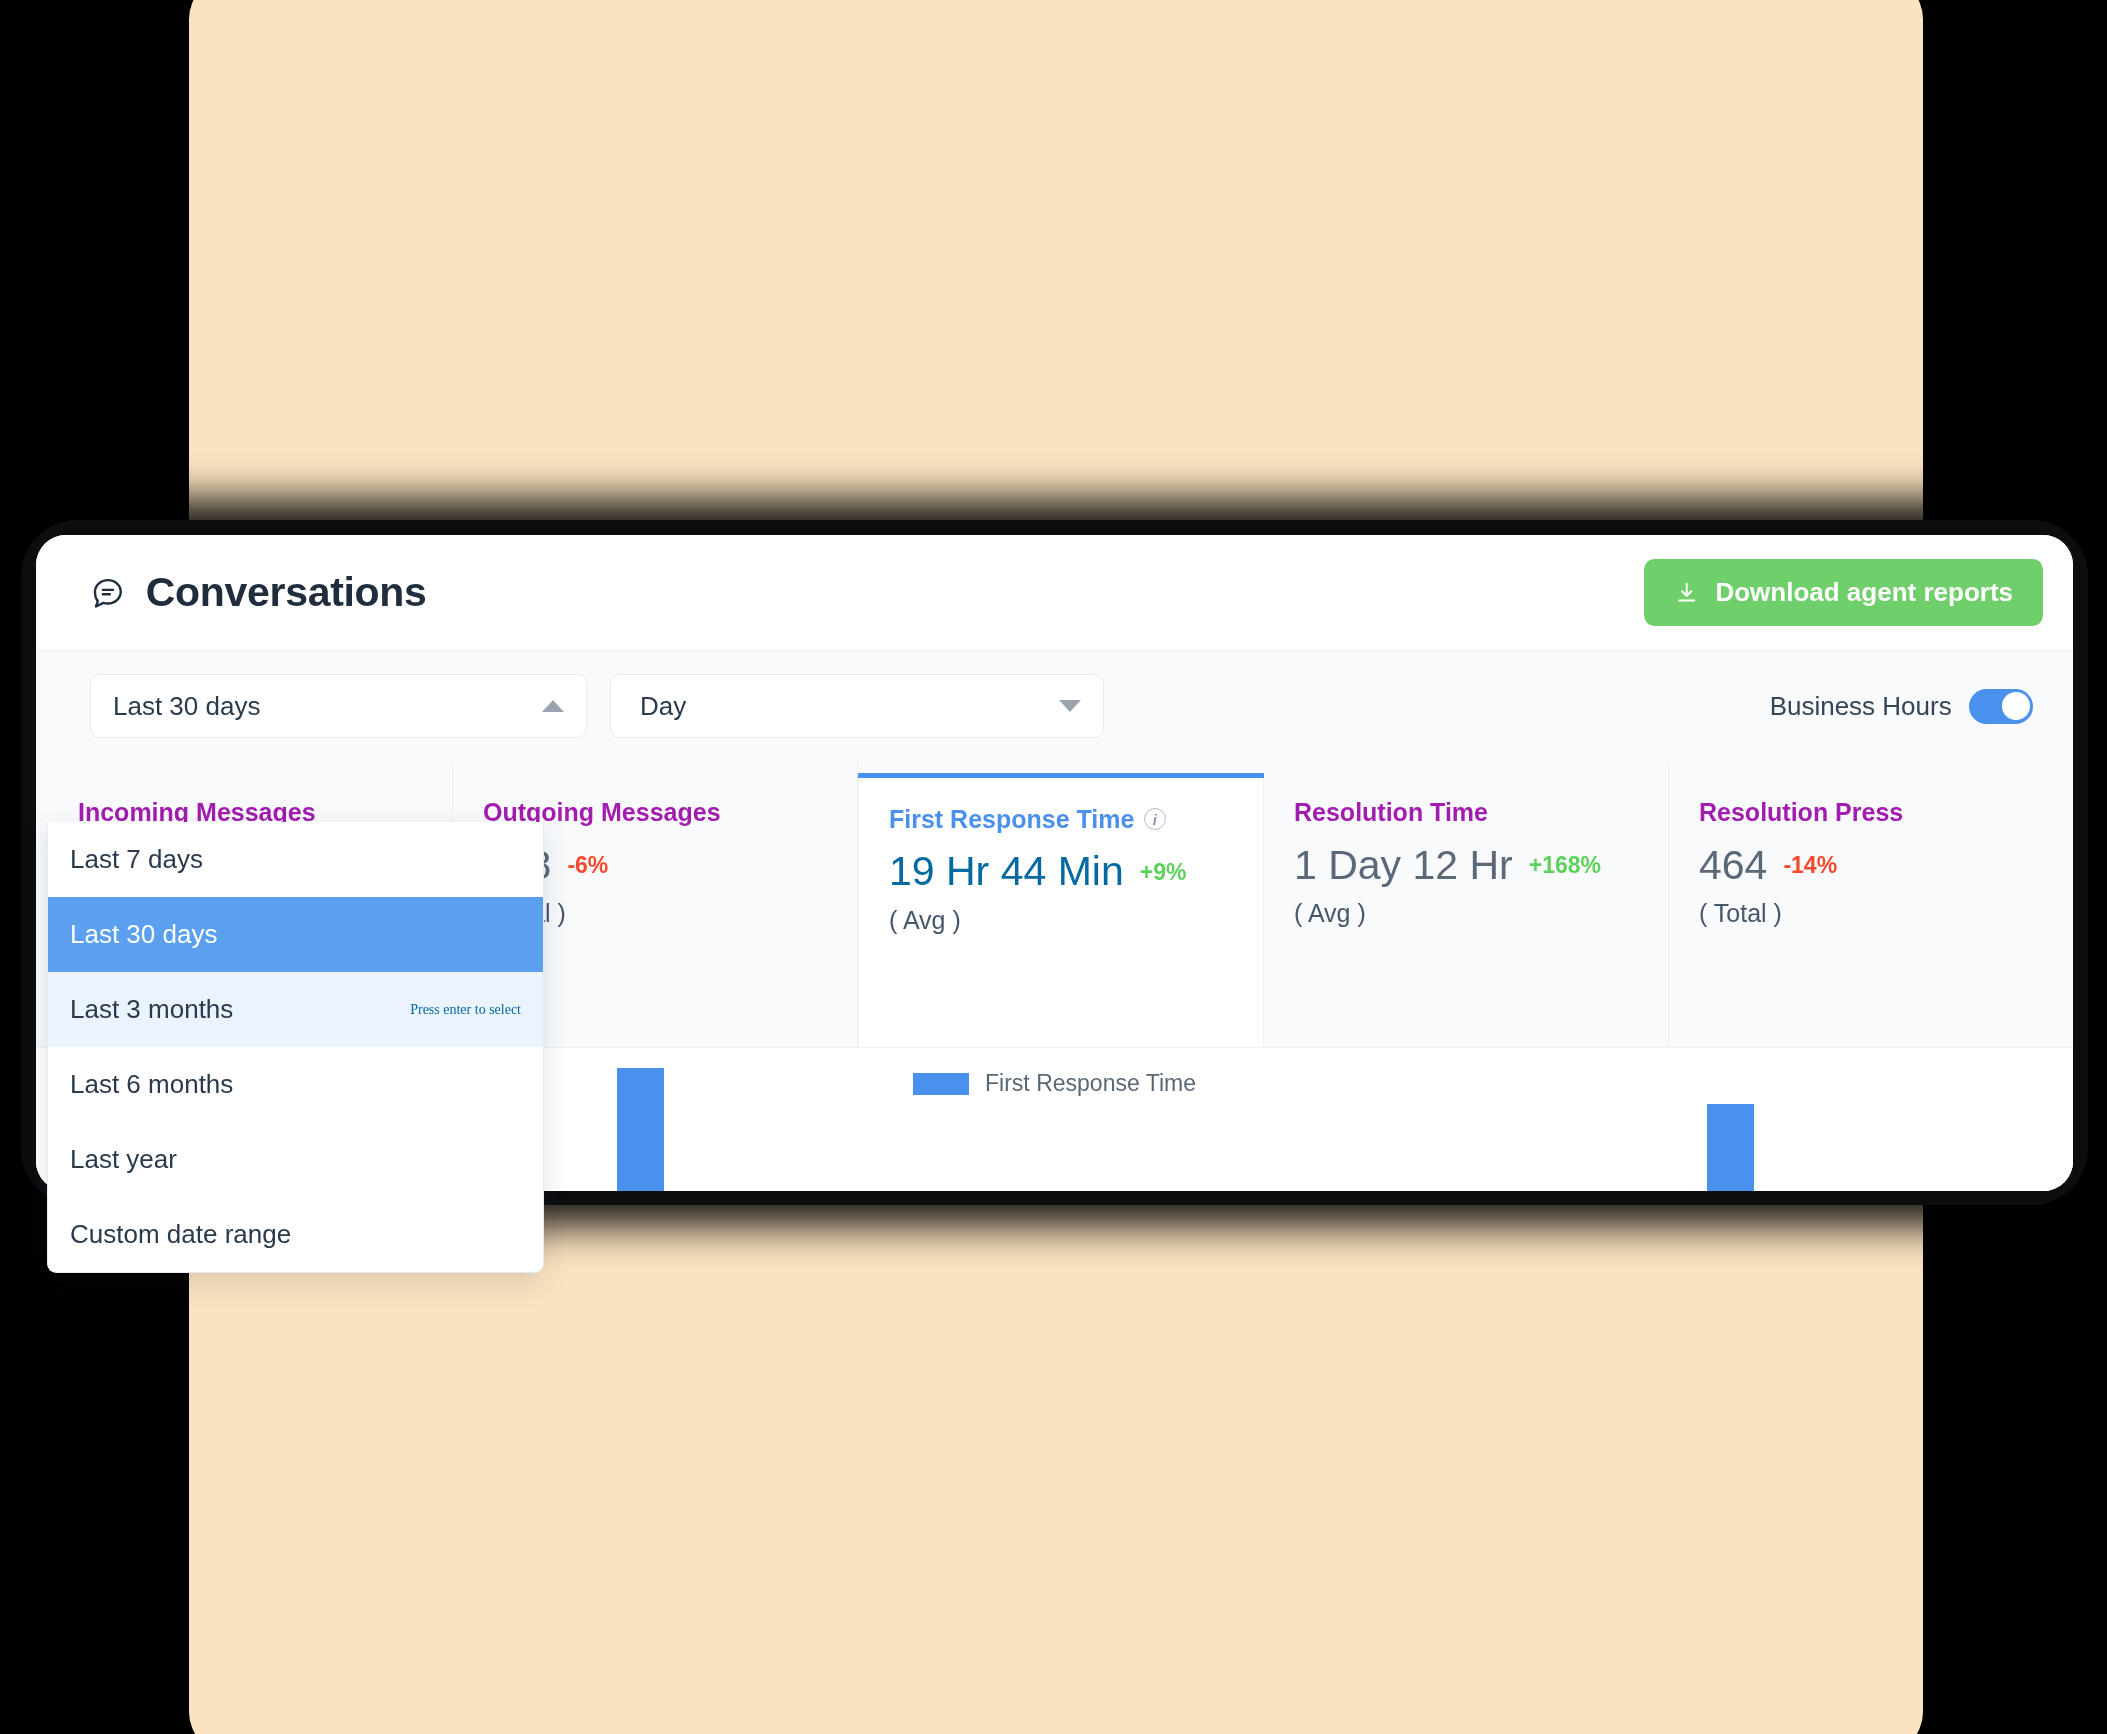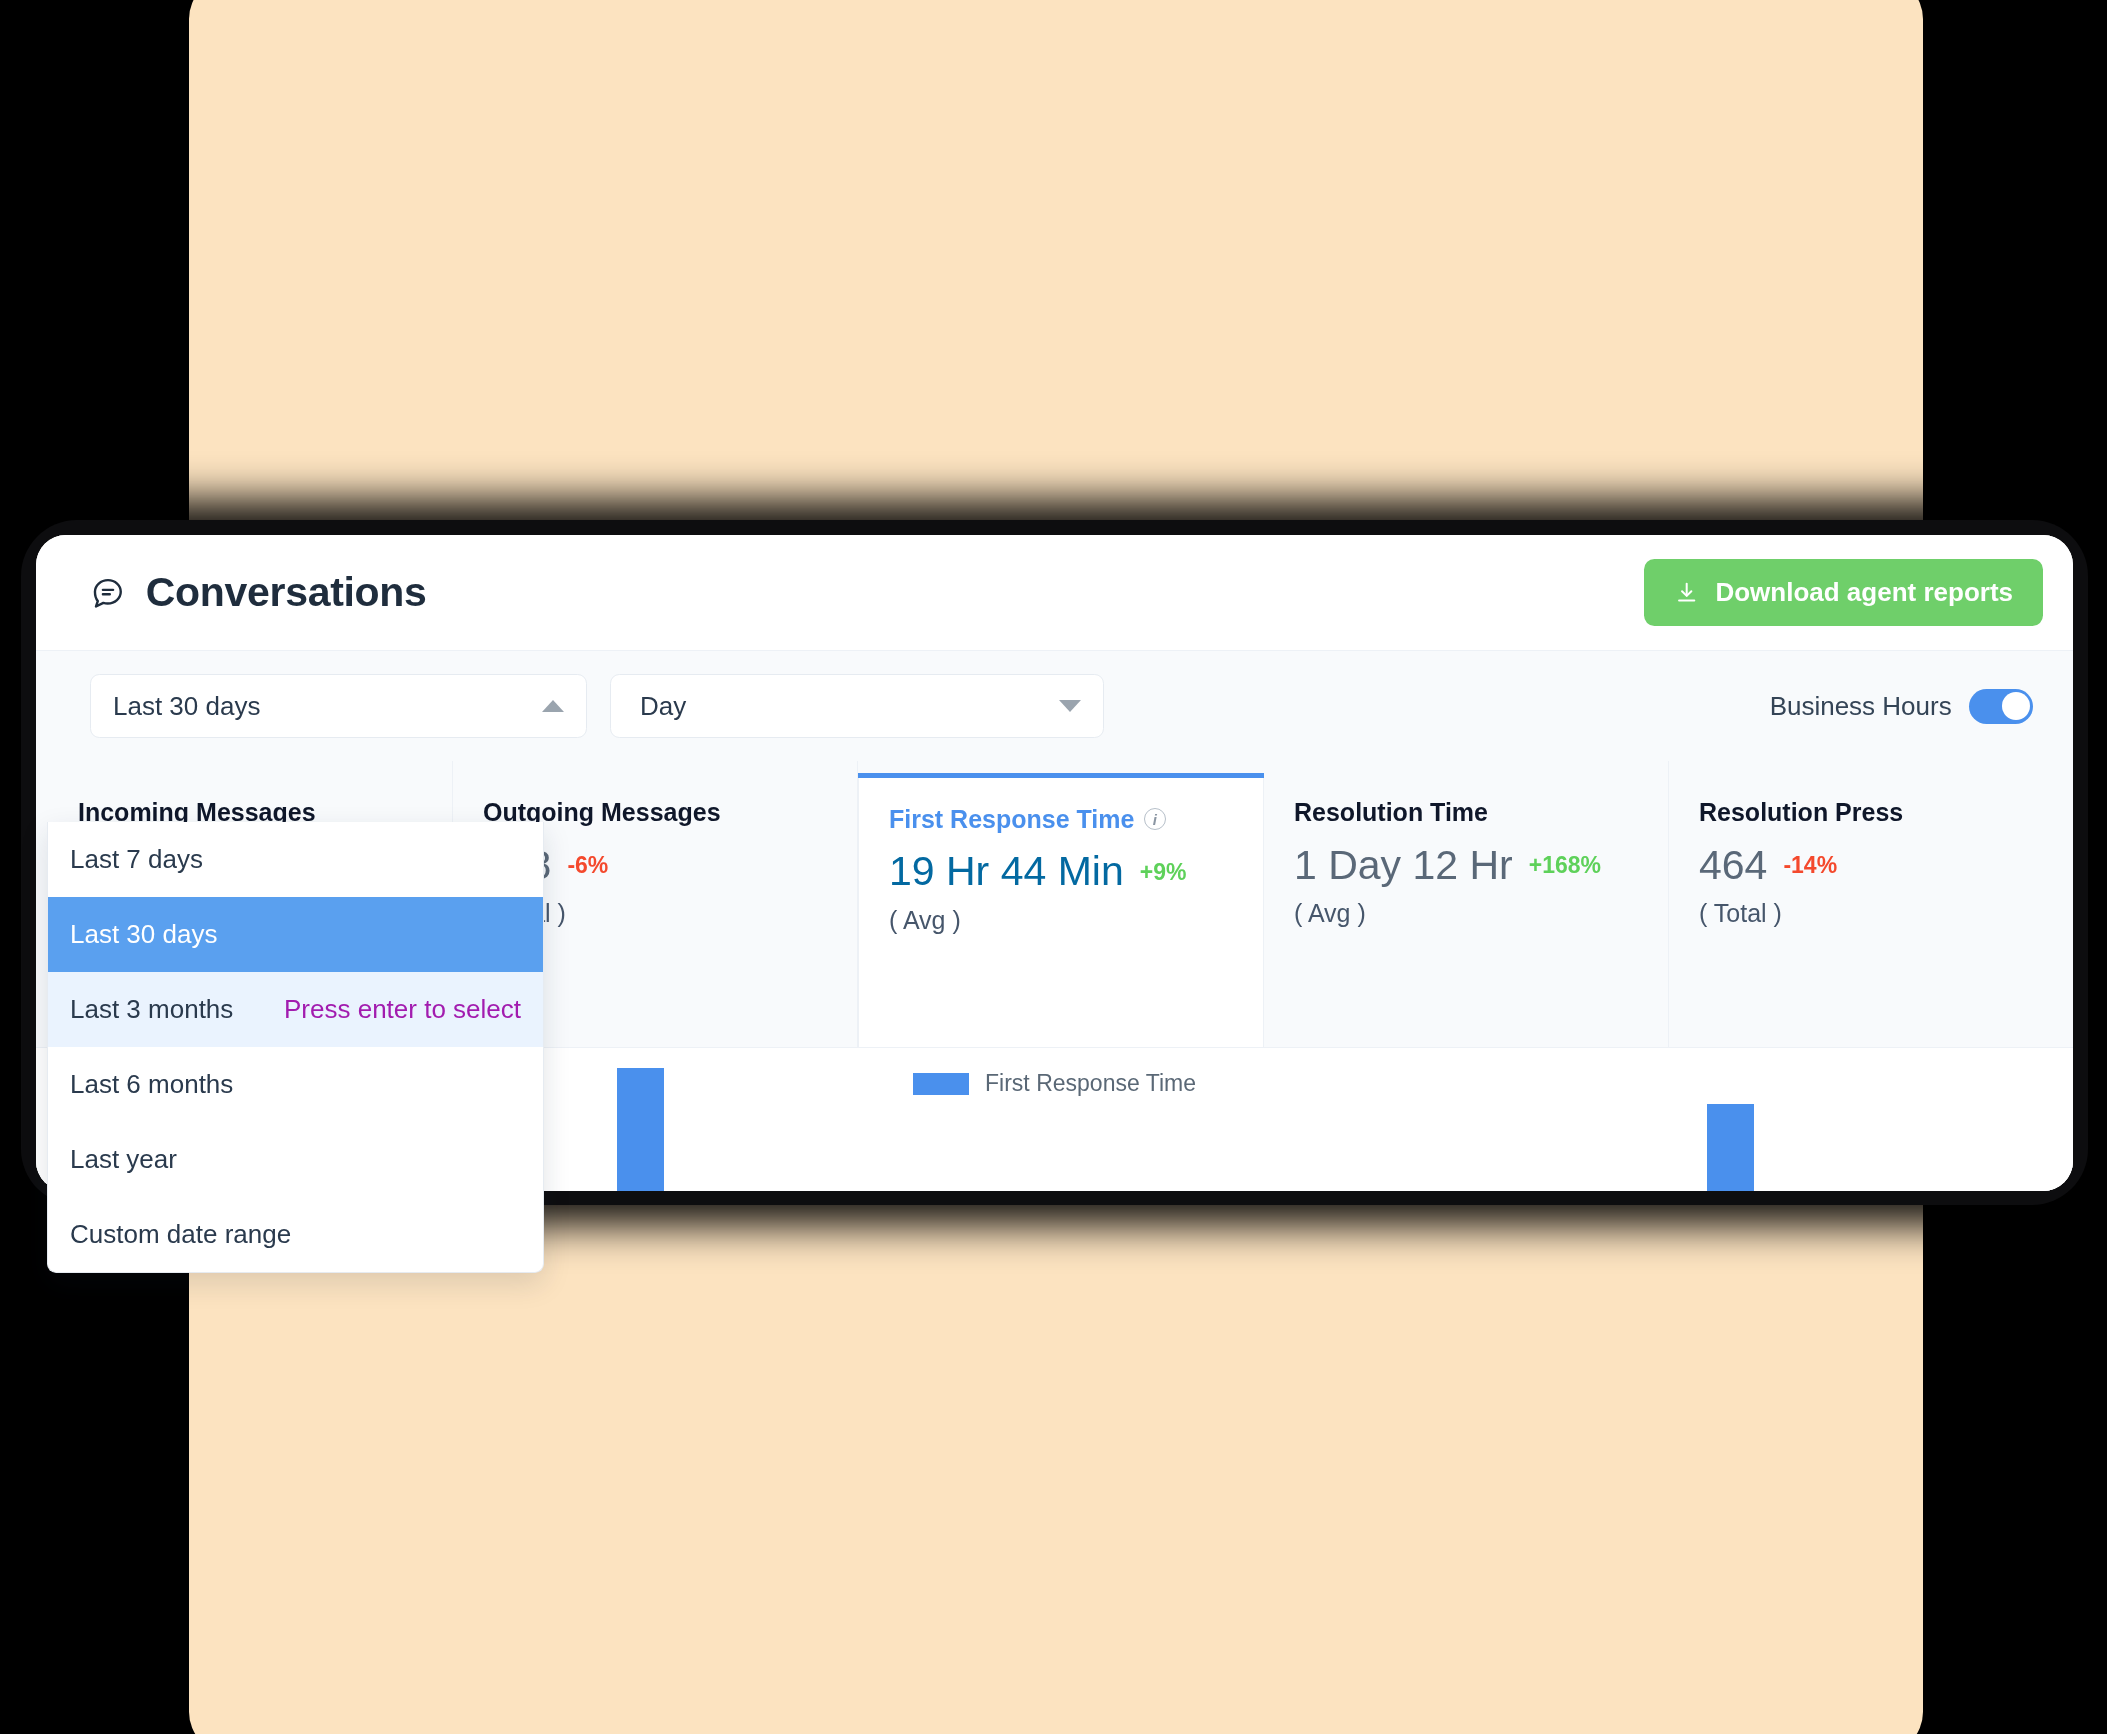--- a/index.html
+++ b/index.html
@@ -159,21 +159,21 @@
   .metric-card.active::before {
     content: "";
     position: absolute;
     left: -1.2px; right: -1.2px; top: 0;
     height: 5.8px;
     background: #4a90ed;
   }
   .metric-title {
     font-size: 25px;
     font-weight: 700;
-    color: #0f172a;
+    color: #a21caf;
     display: flex;
     align-items: center;
     gap: 9.3px;
     white-space: nowrap;
   }
   .metric-card.active .metric-title { color: #4a90ed; }
   .info-icon {
     width: 22px; height: 22px;
     border: 1.7px solid #B6BFC9;
     border-radius: 50%;
@@ -261,23 +261,24 @@
     padding: 0 22px;
     font-size: 26px;
     color: #2a3a4d;
     cursor: pointer;
     white-space: nowrap;
   }
   .menu-item.selected { background: #5AA0EF; color: #ffffff; }
   .menu-item.highlight { background: #EAF3FE; }
   .menu-hint {
     margin-left: auto;
-    font-size: 26px;
-    color: #a21caf;
-    white-space: nowrap;
+    font-size: 14px;
+    color: #0369a1;
+    white-space: nowrap;
+    font-family: Liberation Serif, serif;
   }
 </style>
 </head>
 <body>
 
 <div id="stage">
 
   <div id="peach-backdrop"></div>
 
   <div id="device-frame"></div>

